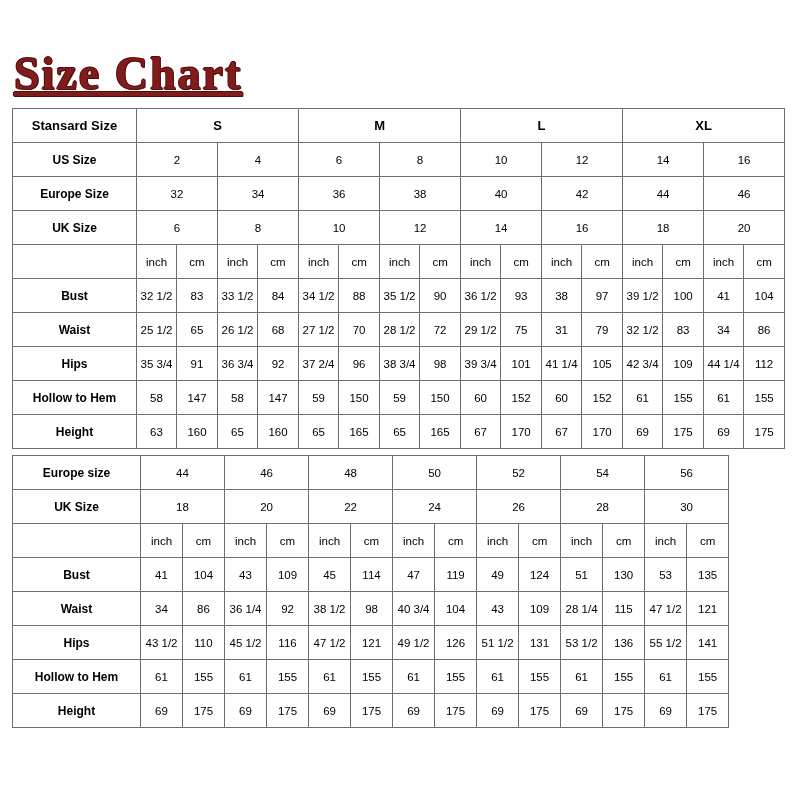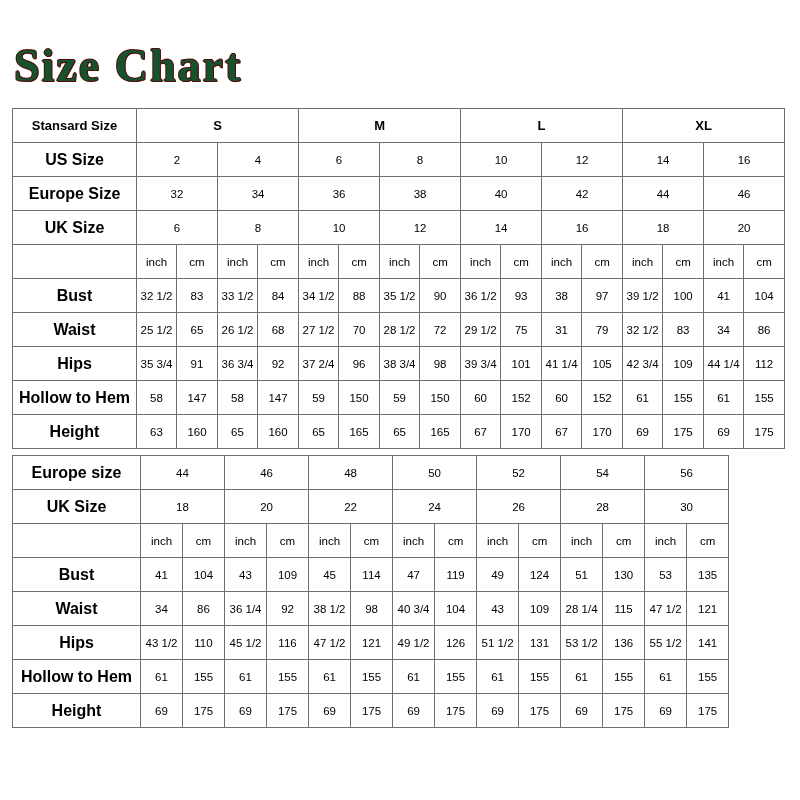--- a/index.html
+++ b/index.html
@@ -19,34 +19,35 @@
     width: 800px;
     height: 800px;
     position: relative;
     box-sizing: border-box;
   }
 
   
   .title {
     position: absolute;
     left: 14px;
-    top: 43px;
+    top: 51px;
     font-family: "Liberation Serif", serif;
     font-size: 46px;
     font-weight: bold;
     letter-spacing: 2px;
-    color: #14532d;
+    color: #7f1d1d;
     -webkit-text-stroke: 0px;
     text-shadow:
        1px 0 0 #5a0a0a,
       -1px 0 0 #5a0a0a,
        0 1px 0 #5a0a0a,
        0 -1px 0 #5a0a0a,
        1px 1px 0 #5a0a0a;
     line-height: 1;
+    text-decoration: underline;
   }
 
   
   table.chart {
     position: absolute;
     border-collapse: collapse;
     table-layout: fixed;
     background: #ffffff;
   }
   table.chart td {
@@ -55,21 +56,21 @@
     vertical-align: middle;
     font-size: 11.5px;
     color: #000000;
     padding: 0;
     height: 33px;
     white-space: nowrap;
     overflow: hidden;
   }
   table.chart td.rowhead {
     font-weight: bold;
-    font-size: 16px;
+    font-size: 12px;
   }
   table.chart td.bighead {
     font-weight: bold;
     font-size: 13px;
   }
   table.chart td.unit {
     font-size: 11.5px;
   }
   table.chart td.blank {
     border-left: 1px solid #6f6f6f;

